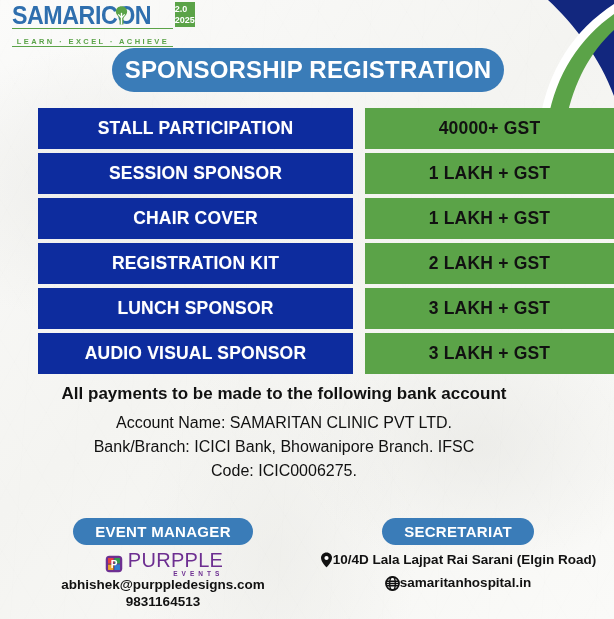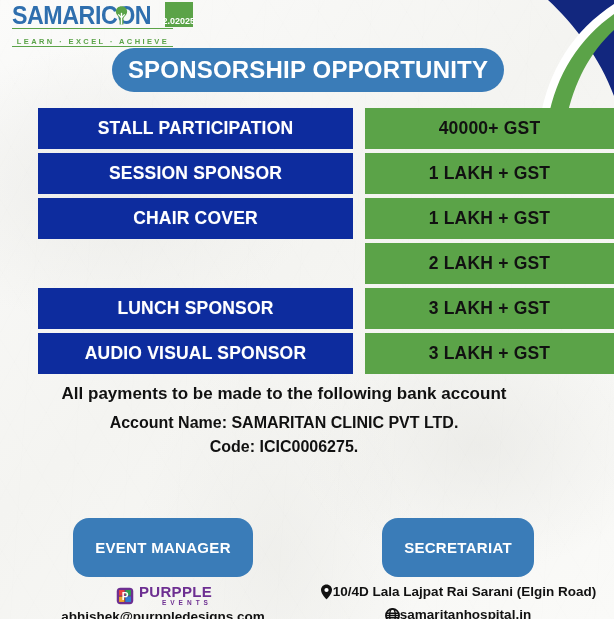--- a/index.html
+++ b/index.html
@@ -50,39 +50,39 @@
   #logo {
     position: absolute;
     left: 12px;
     top: 2px;
     width: 170px;
     height: 34px;
   }
   .logo-row {
     display: flex;
     align-items: flex-end;
-    gap: 2px;
+    gap: 12px;
     height: 25px;
   }
   .logo-word {
     font-family: "Liberation Sans", sans-serif;
     font-weight: bold;
     font-size: 25px;
     letter-spacing: -0.5px;
     color: #2f6fae;
     line-height: 24px;
     font-stretch: condensed;
     transform: scaleX(0.93);
     transform-origin: left bottom;
   }
   .logo-badge {
     display: flex;
-    flex-direction: row;
-    justify-content: center;
-    align-items: flex-end;
+    flex-direction: column;
+    justify-content: center;
+    align-items: flex-start;
     background: #5ba348;
     color: #ffffff;
     width: 28px;
     height: 25px;
     font-size: 9px;
     font-weight: bold;
     line-height: 11px;
     margin-left: 1px;
   }
   .logo-tag {
@@ -181,21 +181,21 @@
     text-align: center;
     color: #111111;
   }
   #bank-heading {
     font-size: 17px;
     font-weight: bold;
     margin-bottom: 7px;
   }
   .bank-line {
     font-size: 16px;
-    font-weight: bold;
+    font-weight: normal;
     line-height: 24px;
     padding: 0 21px;
   }
 
   
   #footer {
     position: absolute;
     left: 0;
     top: 518px;
     width: 614px;
@@ -209,21 +209,21 @@
   #footer-left { left: 18px; width: 290px; }
   #footer-right { left: 310px; width: 296px; }
 
   .footer-pill {
     display: inline-flex;
     align-items: center;
     justify-content: center;
     background: #3a7cb8;
     border-radius: 16px;
     height: 27px;
-    padding: 16px 22px;
+    padding: 0 22px;
     color: #ffffff;
     font-size: 15px;
     font-weight: bold;
     letter-spacing: 0.3px;
   }
 
   #purpple-logo {
     margin-top: 6px;
     display: flex;
     align-items: center;
@@ -236,22 +236,22 @@
     height: 22px;
     position: relative;
   }
   .purpple-text {
     display: flex;
     flex-direction: column;
     align-items: flex-start;
     line-height: 1;
   }
   .purpple-name {
-    font-size: 15px;
-    font-weight: bold;
+    font-size: 20px;
+    font-weight: normal;
     color: #6d2f91;
     letter-spacing: 0.3px;
     text-align: center;
   }
   .purpple-sub {
     font-size: 6.5px;
     font-weight: bold;
     color: #6d2f91;
     letter-spacing: 4px;
     margin-top: 1px;
@@ -300,21 +300,21 @@
     </div>
     <svg class="logo-kidney" viewBox="0 0 24 24">
       <path d="M12 2.4c-3.2 0-5.9 2.3-5.9 5.5 0 2 1 3.5 2.2 4.6 1.1 1 1.7 1.9 1.7 3.3v5.6h4v-5.6c0-1.4.6-2.3 1.7-3.3 1.2-1.1 2.2-2.6 2.2-4.6 0-3.2-2.7-5.5-5.9-5.5z" fill="#5ba348"></path>
       <path d="M11.3 9.2v12.2h1.4V9.2z" fill="#ffffff"></path>
       <path d="M11.9 13.2L9.1 10.4l-.9.9 3.7 3.7zM12.1 13.2l2.8-2.8.9.9-3.7 3.7z" fill="#ffffff"></path>
     </svg>
     <div class="logo-tag">LEARN  ·  EXCEL  ·  ACHIEVE</div>
   </div>
 
   <div id="title-pill">
-    <span class="title-text">SPONSORSHIP OPPORTUNITY</span>
+    <span class="title-text">SPONSORSHIP REGISTRATION</span>
   </div>
 
   <div id="sponsor-table">
 
     <div class="sponsor-row">
       <div class="cell-item">
         <span class="cell-text">STALL PARTICIPATION</span>
       </div>
       <div class="cell-price">
         <span class="cell-text">40000+ GST</span>
@@ -333,20 +333,23 @@
     <div class="sponsor-row">
       <div class="cell-item">
         <span class="cell-text">CHAIR COVER</span>
       </div>
       <div class="cell-price">
         <span class="cell-text">1 LAKH + GST</span>
       </div>
     </div>
 
     <div class="sponsor-row">
+      <div class="cell-item">
+        <span class="cell-text">REGISTRATION KIT</span>
+      </div>
       <div class="cell-price">
         <span class="cell-text">2 LAKH + GST</span>
       </div>
     </div>
 
     <div class="sponsor-row">
       <div class="cell-item">
         <span class="cell-text">LUNCH SPONSOR</span>
       </div>
       <div class="cell-price">
@@ -361,20 +364,21 @@
       <div class="cell-price">
         <span class="cell-text">3 LAKH + GST</span>
       </div>
     </div>
 
   </div>
 
   <div id="bank-block">
     <div id="bank-heading">All payments to be made to the following bank account</div>
     <div class="bank-line">Account Name: SAMARITAN CLINIC PVT LTD.</div>
+    <div class="bank-line">Bank/Branch: ICICI Bank, Bhowanipore Branch. IFSC</div>
     <div class="bank-line">Code: ICIC0006275.</div>
   </div>
 
   <div id="footer">
 
     <div class="footer-col" id="footer-left">
       <div class="footer-pill">EVENT MANAGER</div>
 
       <div id="purpple-logo">
         <svg class="purpple-mark" viewBox="0 0 24 24">

